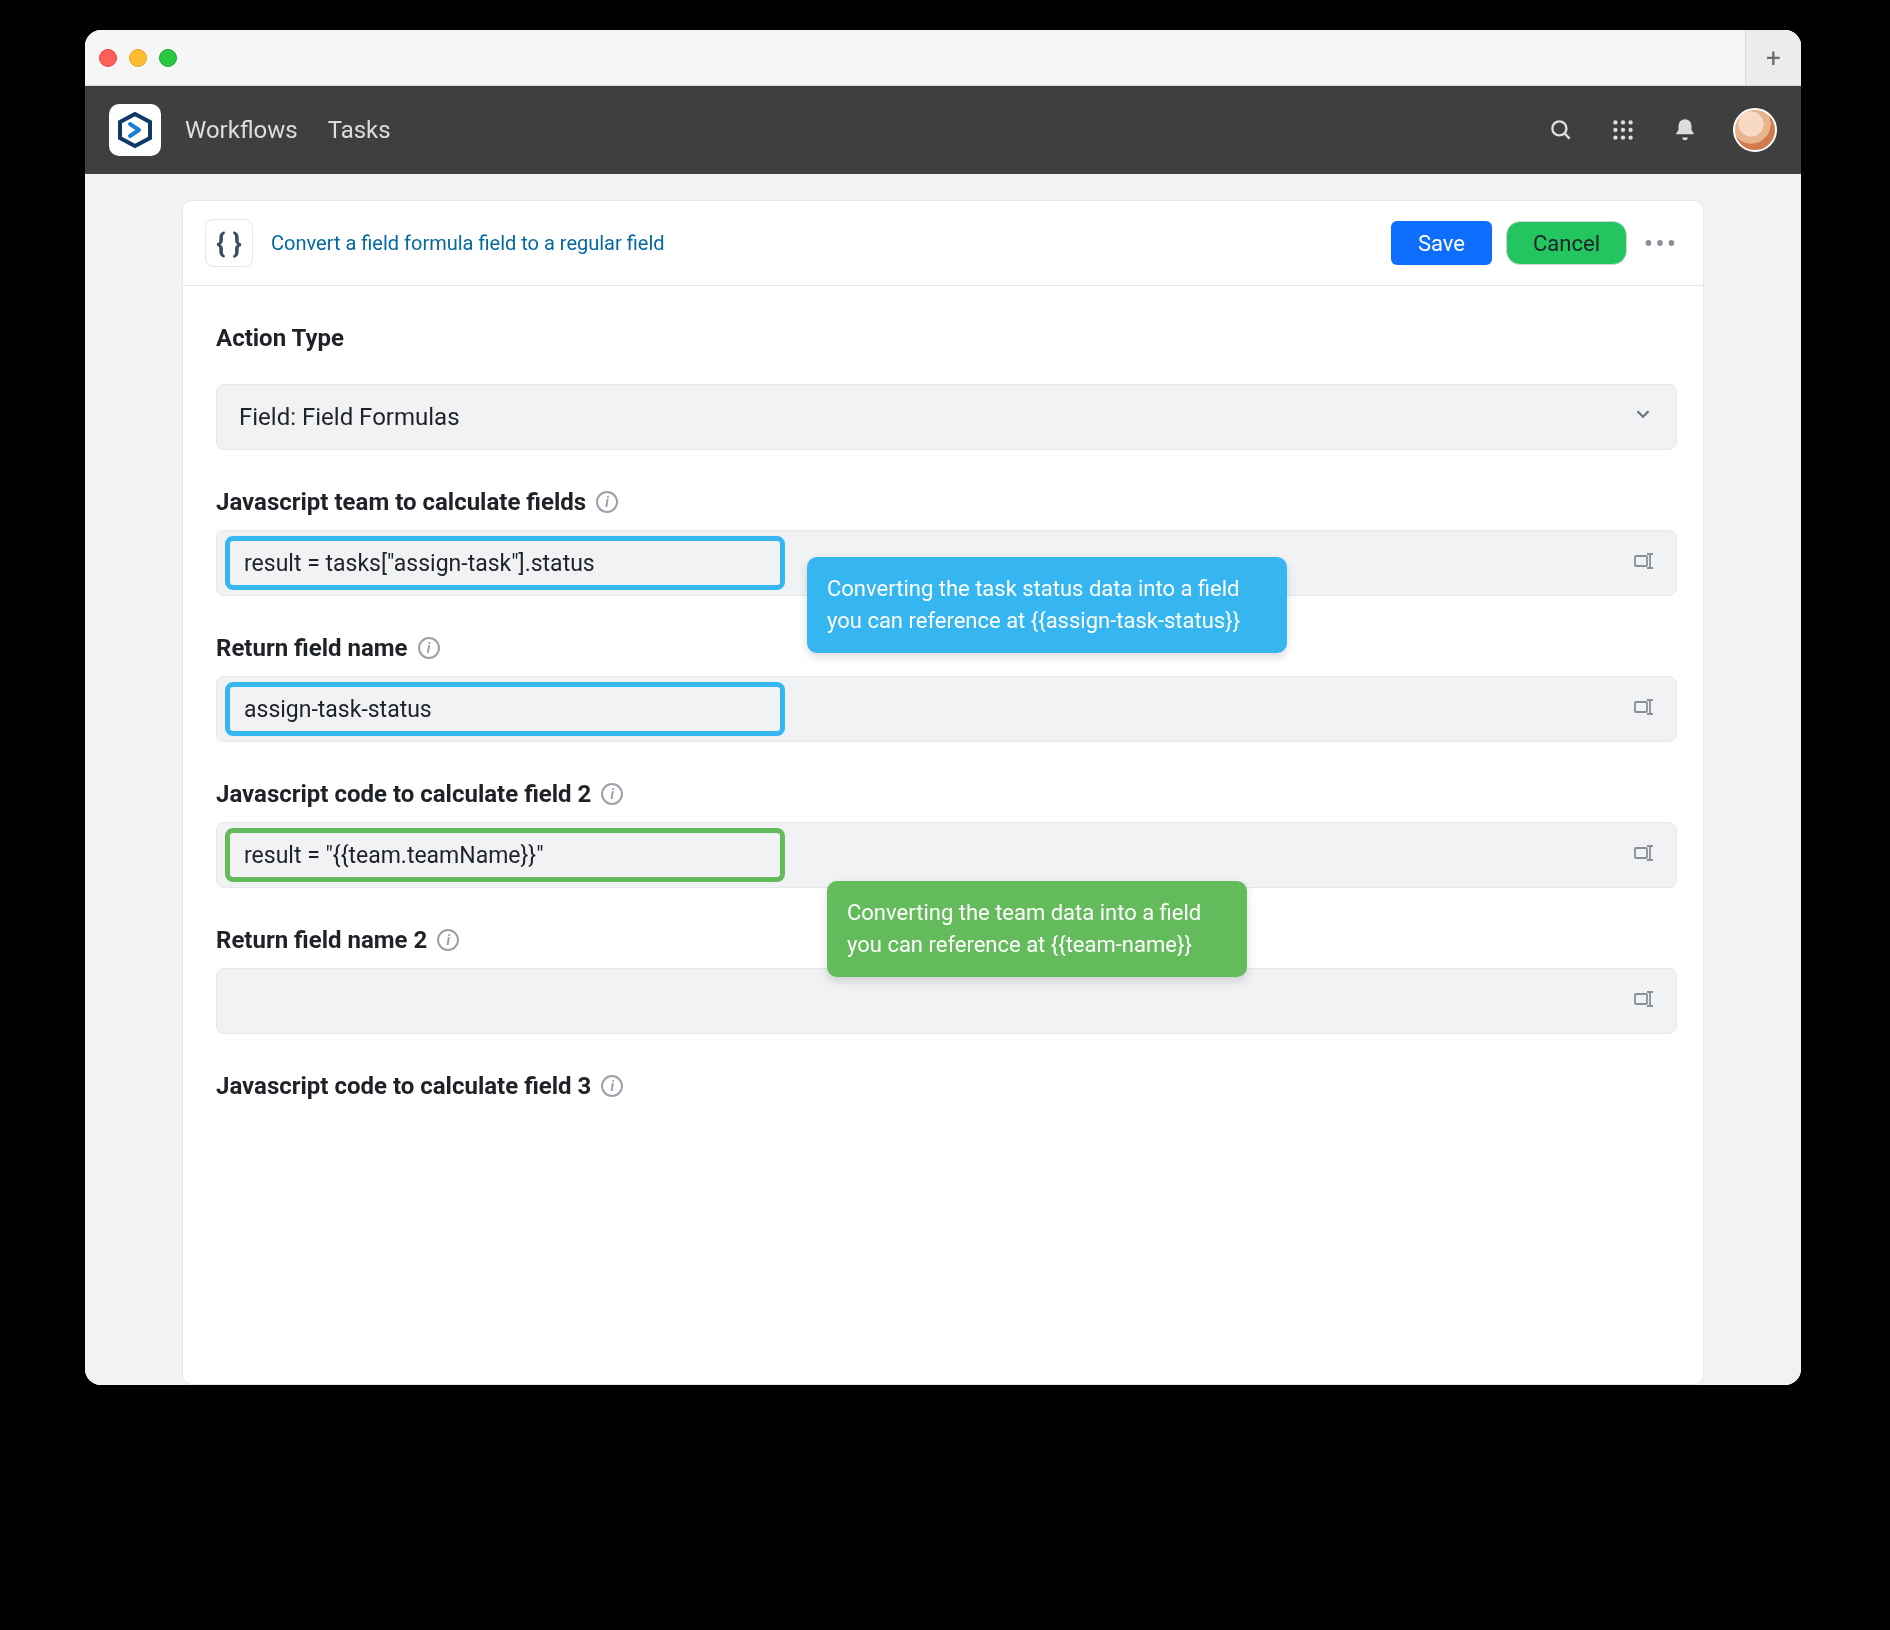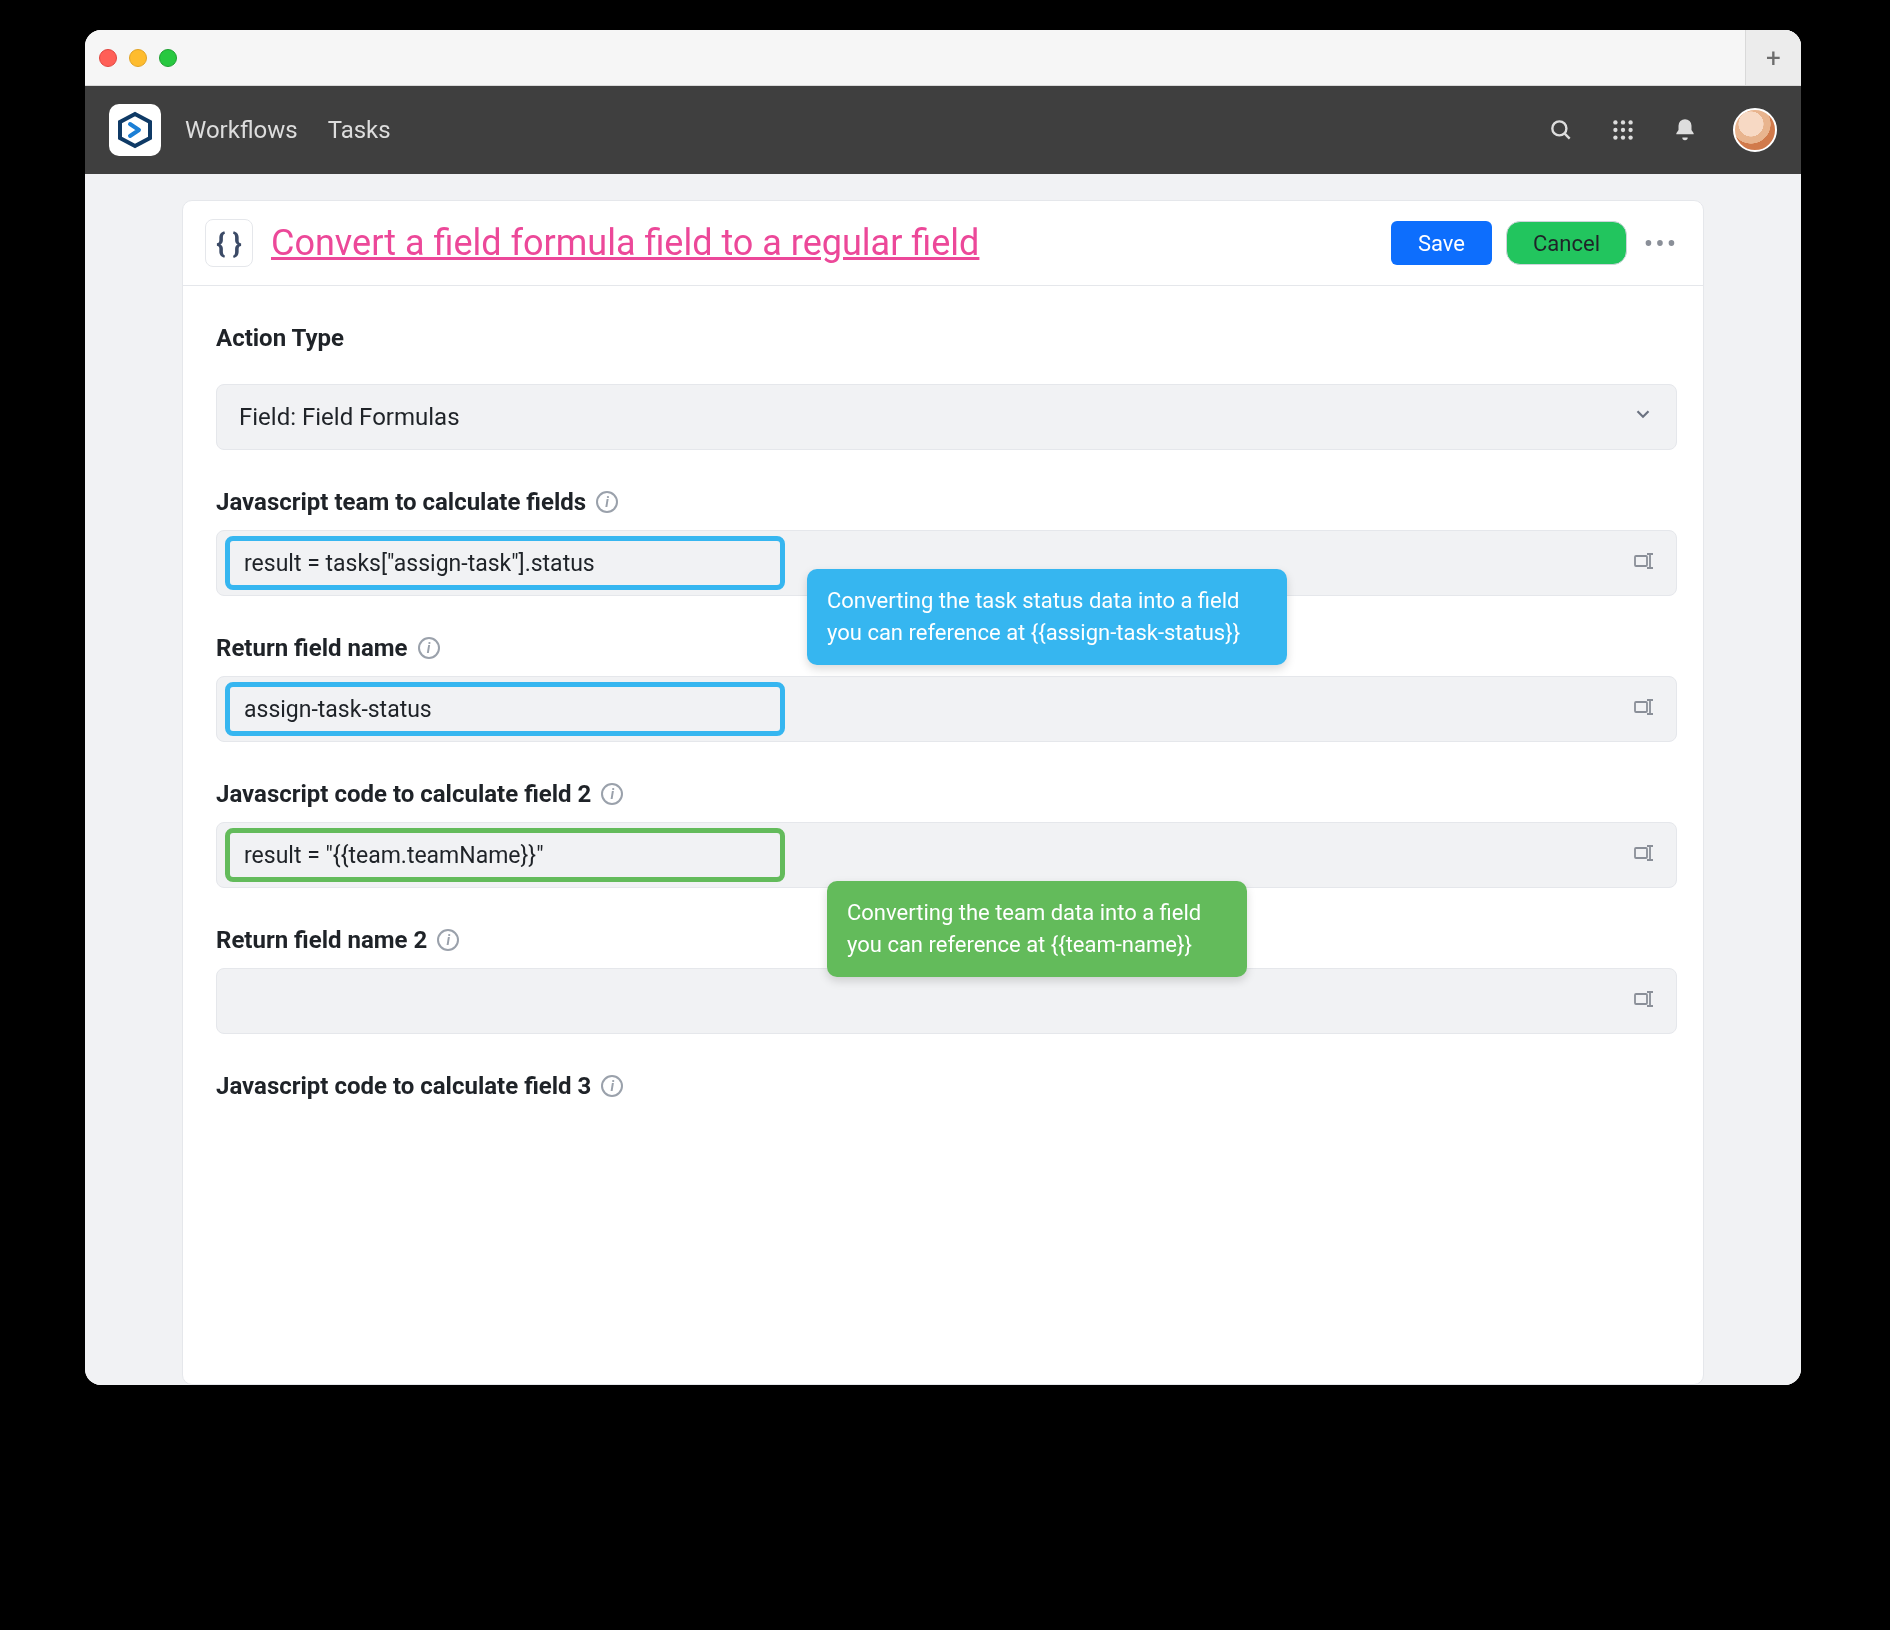--- a/index.html
+++ b/index.html
@@ -104,21 +104,21 @@
     gap: 18px;
     border-bottom: 1px solid #e5e7eb;
   }
   .panel-icon {
     width: 48px; height: 48px;
     border: 1px solid #e5e7eb;
     border-radius: 8px;
     display:flex; align-items:center; justify-content:center;
     color:#3b4a66; font-size:28px; font-weight:700;
   }
-  .panel-title { font-size: 36px; color: #ec4899; text-decoration: underline; }
+  .panel-title { font-size: 20px; color: #0369a1; }
   .panel-head-right { margin-left:auto; display:flex; align-items:center; gap:14px; }
   .btn {
     height: 44px;
     padding: 0 26px;
     border-radius: 6px;
     font-size: 22px;
     display:inline-flex; align-items:center; justify-content:center;
     cursor:pointer;
     border:1px solid transparent;
   }
@@ -323,21 +323,21 @@
 
           <div class="spacer"></div>
 
           <div class="section-label">
             <span>Javascript code to calculate field 3</span>
             <span class="info-dot">i</span>
           </div>
 
         </div>
 
-        <div class="callout callout-blue" style="left:624px; top:368px;padding-left:20px;">
+        <div class="callout callout-blue" style="left:624px; top:356px;padding-left:20px;">
           <span>Converting the task status data into a field you can reference at {{assign-task-status}}</span>
         </div>
         <div class="callout callout-green" style="left:644px; top:680px; max-width:420px;">
           <span>Converting the team data into a field you can reference at {{team-name}}</span>
         </div>
 
       </div>
     </div>
 
   </div>

